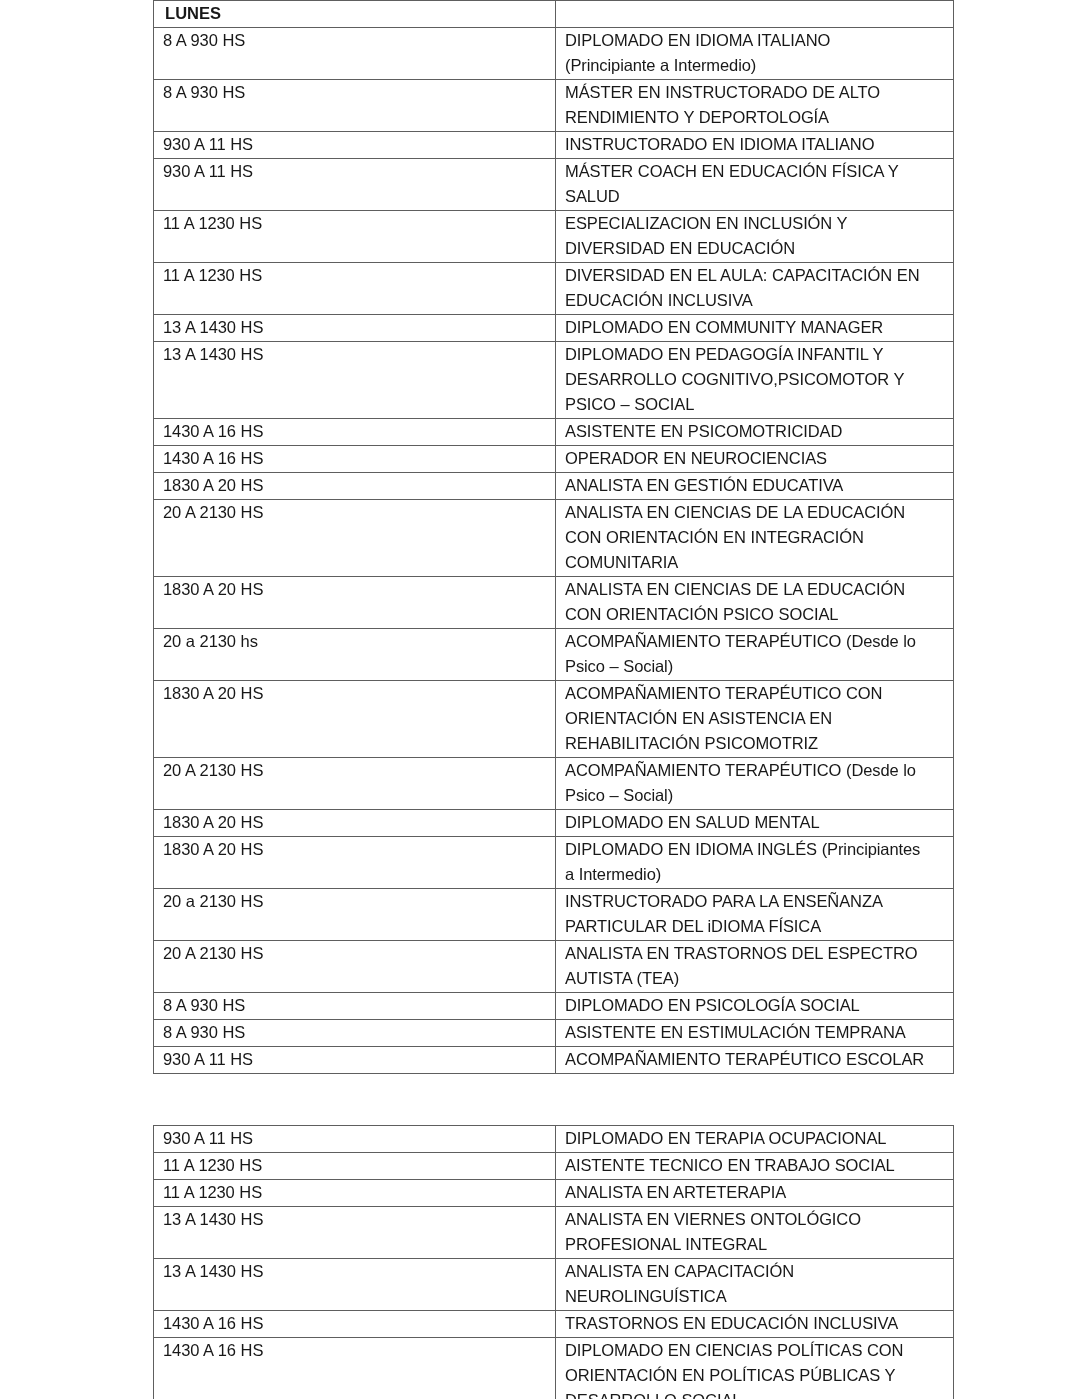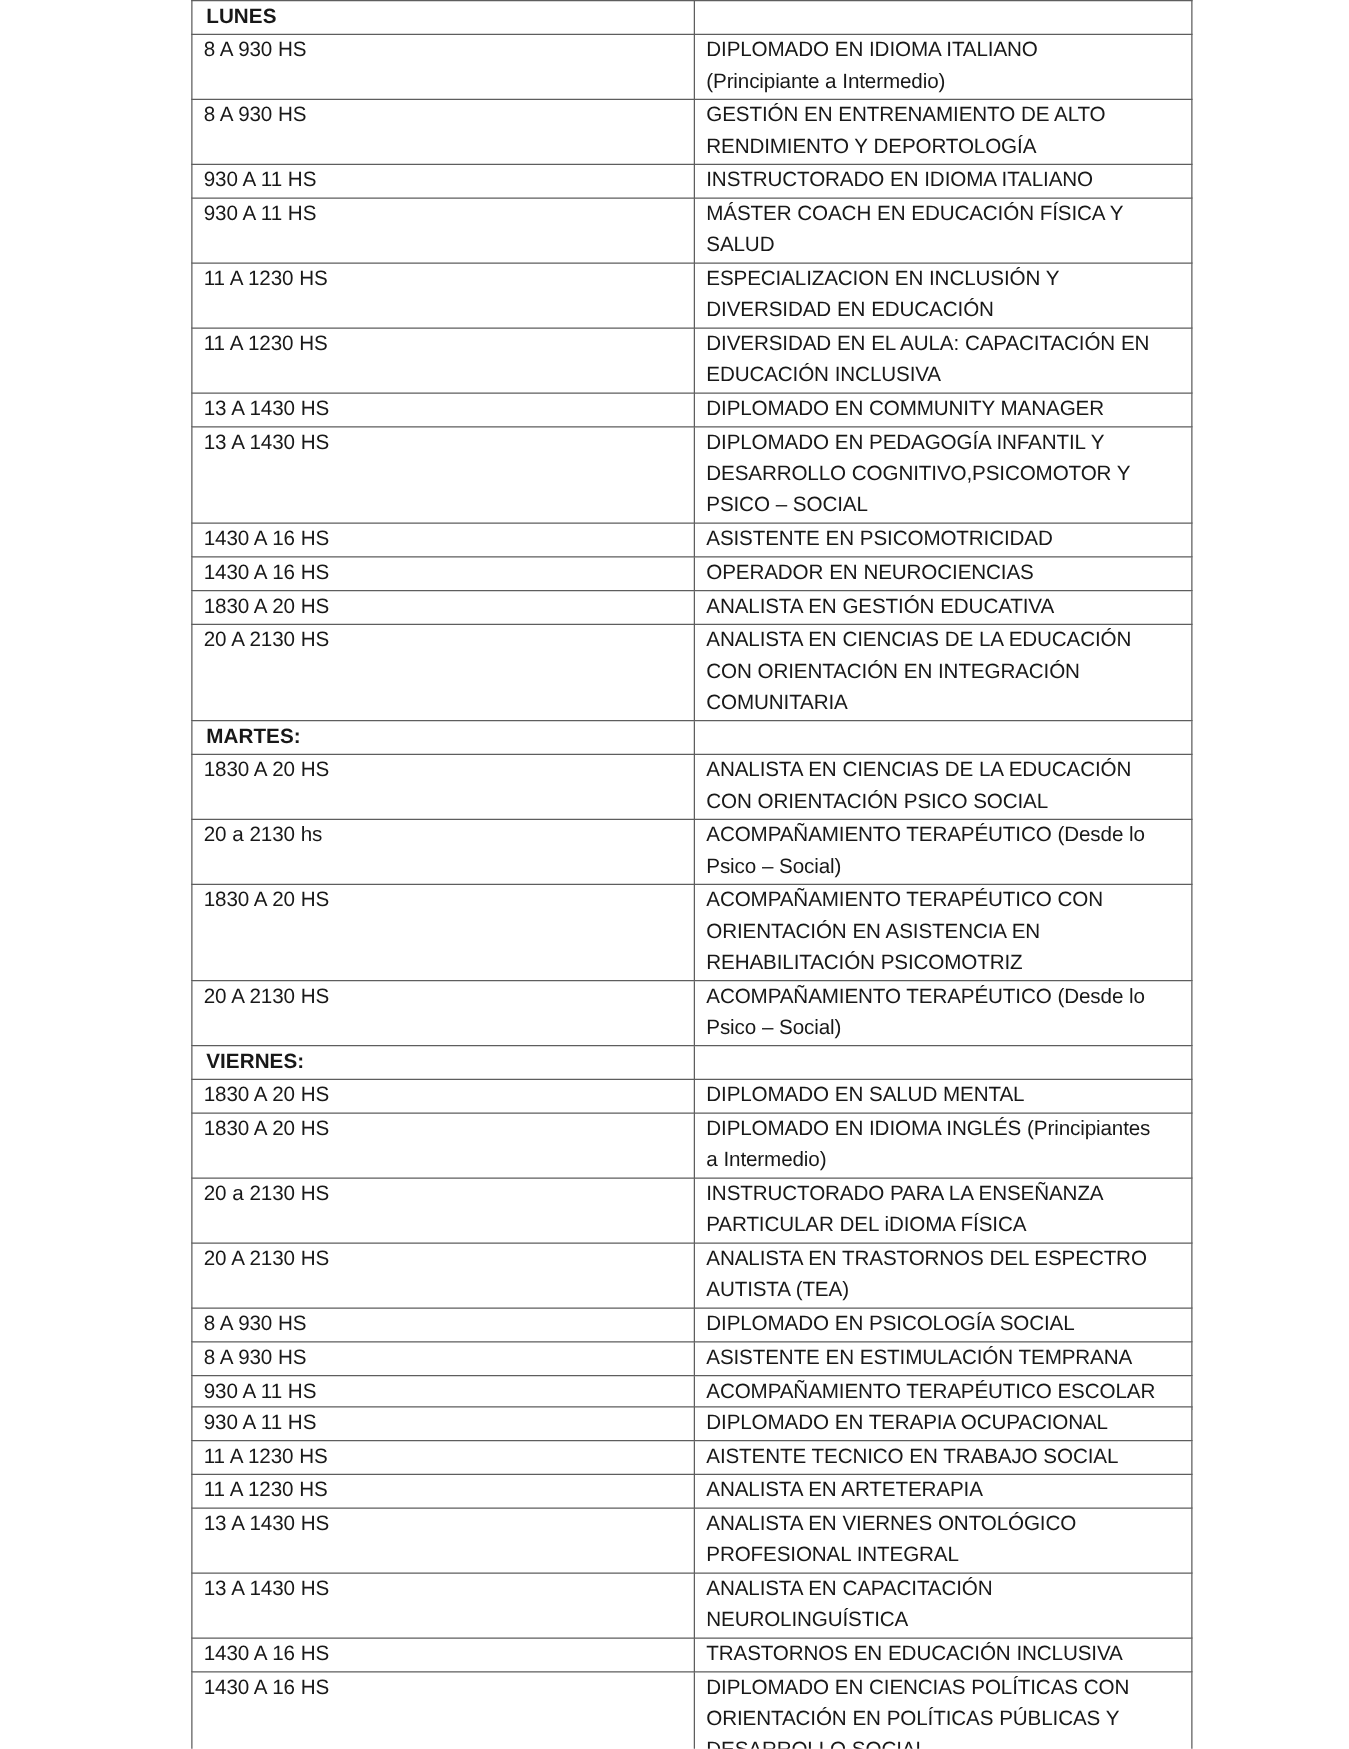--- a/index.html
+++ b/index.html
@@ -95,21 +95,21 @@
           <td class="course-cell">
             <span class="cell-text">DIPLOMADO EN IDIOMA ITALIANO
 (Principiante a Intermedio)</span>
           </td>
         </tr>
         <tr class="course-row">
           <td class="time-cell">
             <span class="cell-text">8 A 930 HS</span>
           </td>
           <td class="course-cell">
-            <span class="cell-text">GESTIÓN EN ENTRENAMIENTO DE ALTO
+            <span class="cell-text">MÁSTER EN INSTRUCTORADO DE ALTO
 RENDIMIENTO Y DEPORTOLOGÍA</span>
           </td>
         </tr>
         <tr class="course-row">
           <td class="time-cell">
             <span class="cell-text">930 A 11 HS</span>
           </td>
           <td class="course-cell">
             <span class="cell-text">INSTRUCTORADO EN IDIOMA ITALIANO</span>
           </td>
@@ -186,28 +186,20 @@
         <tr class="course-row">
           <td class="time-cell">
             <span class="cell-text">20 A 2130 HS</span>
           </td>
           <td class="course-cell">
             <span class="cell-text">ANALISTA EN CIENCIAS DE LA EDUCACIÓN
 CON ORIENTACIÓN EN INTEGRACIÓN
 COMUNITARIA</span>
           </td>
         </tr>
-        <tr class="day-row">
-          <td class="time-cell">
-            <span class="cell-text">MARTES:</span>
-          </td>
-          <td class="course-cell">
-            <span class="cell-text"></span>
-          </td>
-        </tr>
         <tr class="course-row">
           <td class="time-cell">
             <span class="cell-text">1830 A 20 HS</span>
           </td>
           <td class="course-cell">
             <span class="cell-text">ANALISTA EN CIENCIAS DE LA EDUCACIÓN
 CON ORIENTACIÓN PSICO SOCIAL</span>
           </td>
         </tr>
         <tr class="course-row">
@@ -229,28 +221,20 @@
 REHABILITACIÓN PSICOMOTRIZ</span>
           </td>
         </tr>
         <tr class="course-row">
           <td class="time-cell">
             <span class="cell-text">20 A 2130 HS</span>
           </td>
           <td class="course-cell">
             <span class="cell-text">ACOMPAÑAMIENTO TERAPÉUTICO (Desde lo
 Psico – Social)</span>
-          </td>
-        </tr>
-        <tr class="day-row">
-          <td class="time-cell">
-            <span class="cell-text">VIERNES:</span>
-          </td>
-          <td class="course-cell">
-            <span class="cell-text"></span>
           </td>
         </tr>
         <tr class="course-row">
           <td class="time-cell">
             <span class="cell-text">1830 A 20 HS</span>
           </td>
           <td class="course-cell">
             <span class="cell-text">DIPLOMADO EN SALUD MENTAL</span>
           </td>
         </tr>

